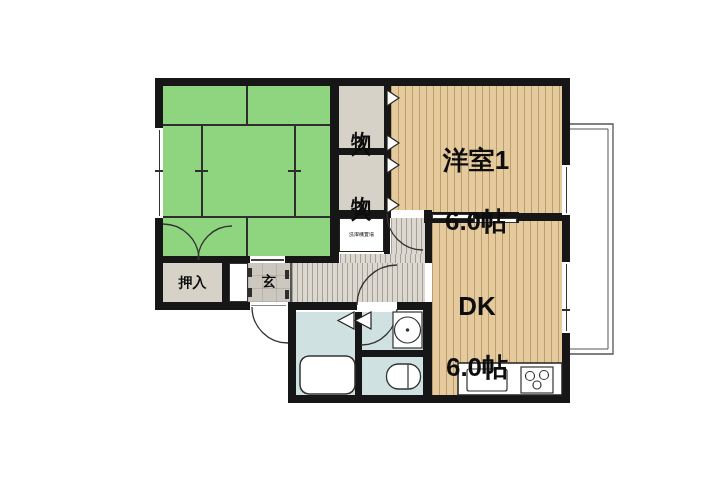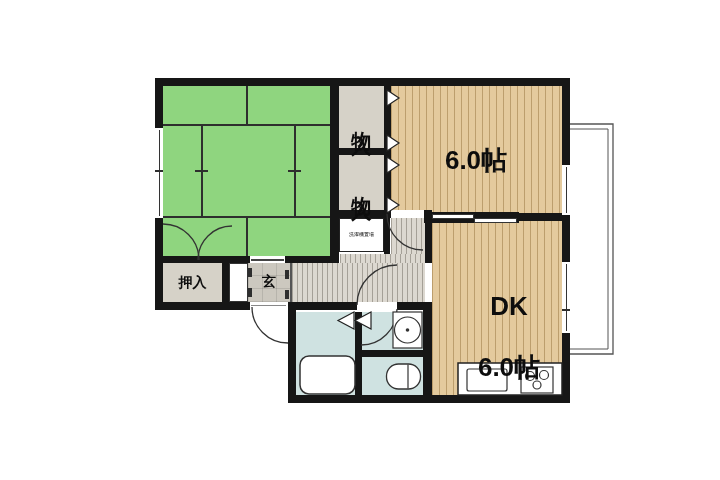--- a/index.html
+++ b/index.html
@@ -146,23 +146,24 @@
     <circle cx="544" cy="375" r="4.5" fill="#fff" stroke="#333" stroke-width="1.2"></circle>
     <circle cx="537" cy="385" r="4" fill="#fff" stroke="#333" stroke-width="1.2"></circle>
 
     <path d="M570,124 H613 V354 H570" fill="none" stroke="#555" stroke-width="1.3"></path>
     <path d="M570,129 H608 V349 H570" fill="none" stroke="#555" stroke-width="1"></path>
   </svg>
 
   <div class="lbl lbl-room" style="left:167px;top:140px;width:160px;">
   </div>
   <div class="lbl lbl-room" style="left:396px;top:114px;width:160px;">
+    <div>洋室1</div>
     <div>6.0帖</div>
   </div>
-  <div class="lbl lbl-room" style="left:444px;top:260px;width:130px;">
+  <div class="lbl lbl-room" style="left:412px;top:260px;width:130px;">
     <div>DK</div>
     <div>6.0帖</div>
   </div>
   <div class="lbl lbl-vert" style="left:338px;top:90px;width:46px;height:55px;">物入</div>
   <div class="lbl lbl-vert" style="left:338px;top:157px;width:46px;height:52px;">物入</div>
   <div class="lbl lbl-sm" style="left:163px;top:274px;width:59px;">押入</div>
   <div class="lbl lbl-sm" style="left:248px;top:273px;width:42px;">玄</div>
   <div class="lbl lbl-tiny" style="left:340px;top:232px;width:43px;">洗濯機置場</div>
 
 </div>

